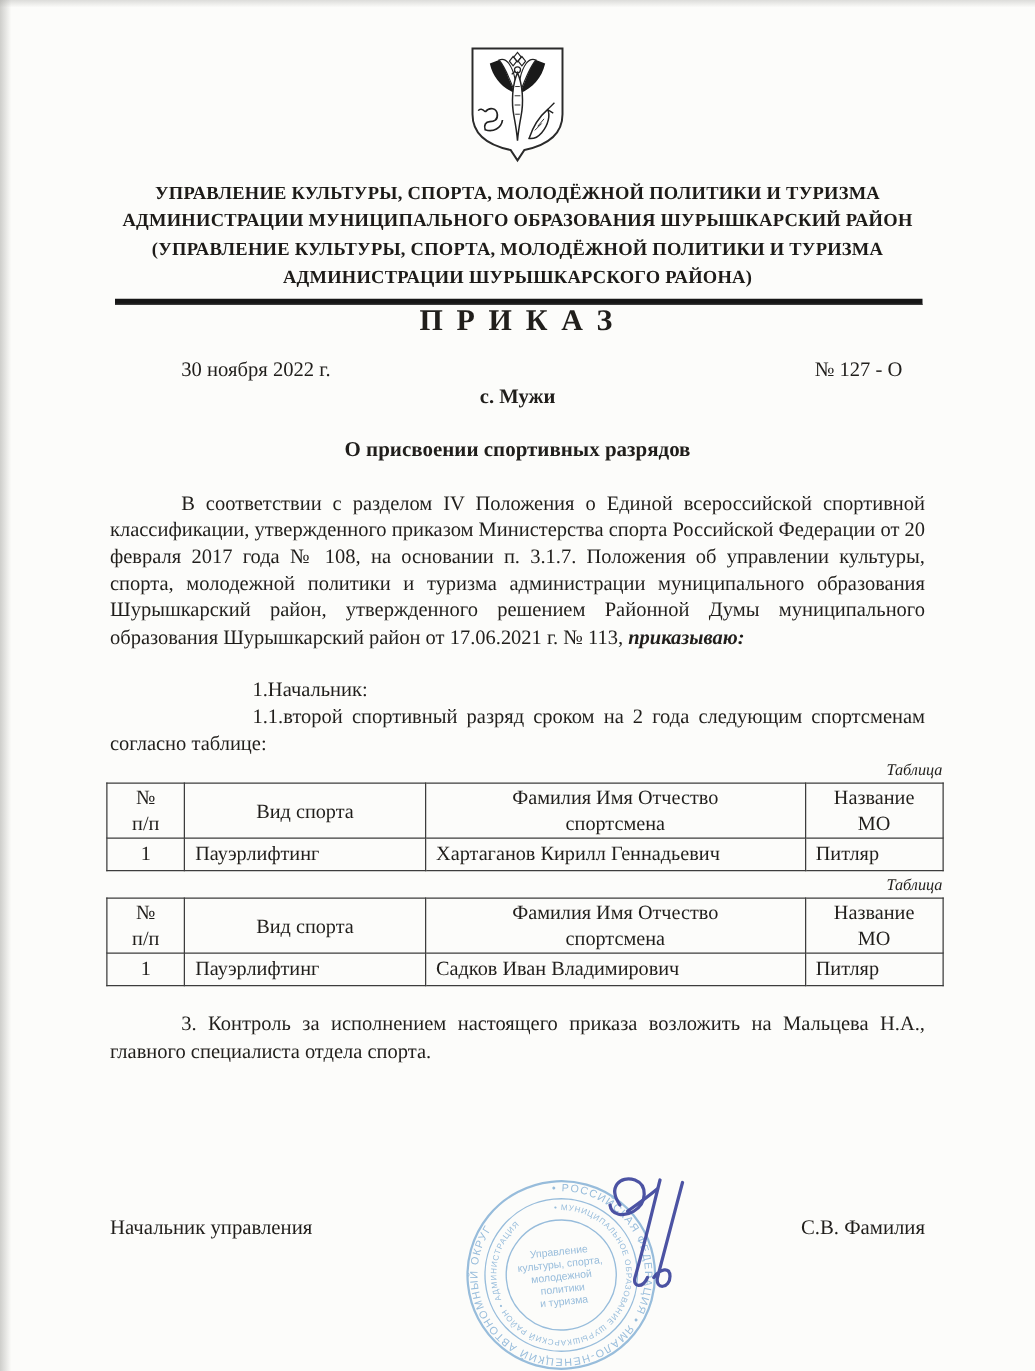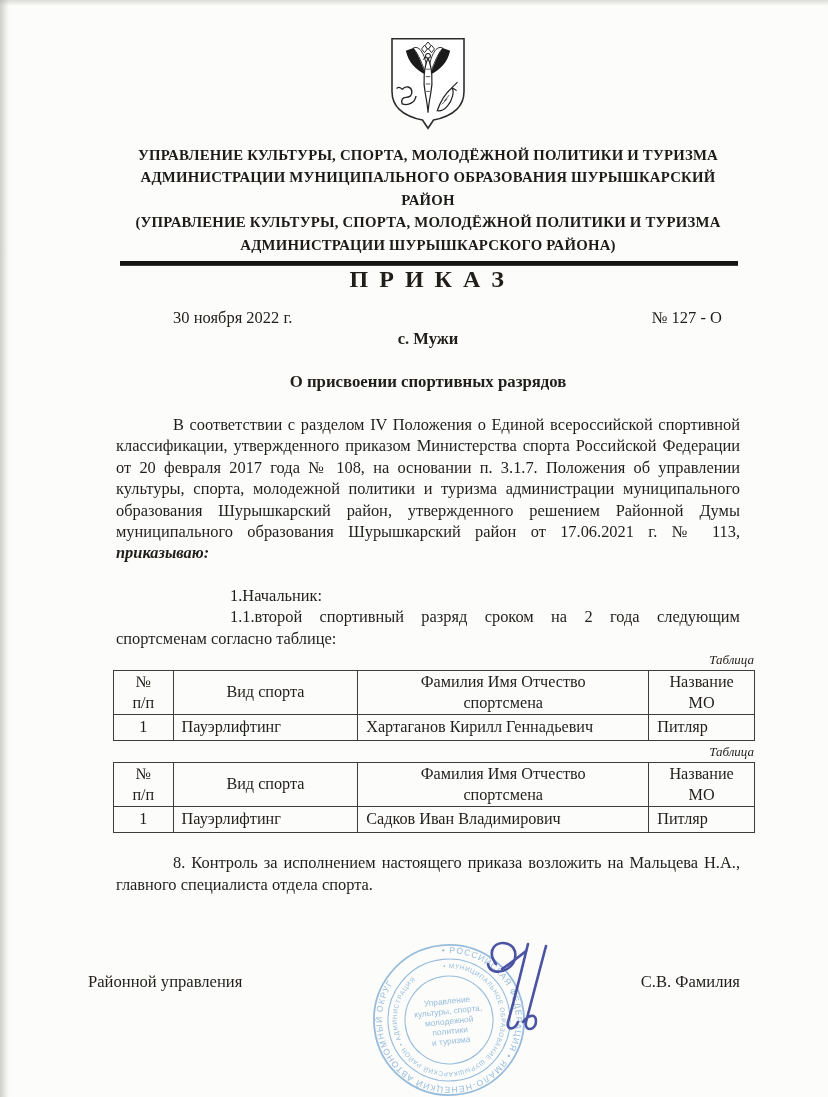--- a/index.html
+++ b/index.html
@@ -5,21 +5,20 @@
   html,body{margin:0;padding:0;background:#e9e9e7;}
   .page{
     position:relative;
     width:828px;height:1097px;
     margin:0 auto;
     background:#fcfcfa;
     overflow:hidden;
     font-family:"Liberation Serif", serif;
     color:#201e1b;
     box-sizing:border-box;
-    padding-left:28px;
   }
   .page::before{ 
     content:"";position:absolute;left:0;top:0;bottom:0;width:9px;
     background:linear-gradient(90deg,rgba(150,150,146,.45),rgba(150,150,146,0));
     pointer-events:none;
   }
   .page::after{ 
     content:"";position:absolute;left:0;top:0;right:0;height:6px;
     background:linear-gradient(180deg,rgba(160,160,156,.35),rgba(160,160,156,0));
     pointer-events:none;
@@ -182,21 +181,21 @@
       </tr>
       <tr>
         <td class="c">1</td>
         <td>Пауэрлифтинг</td>
         <td>Садков Иван Владимирович</td>
         <td>Питляр</td>
       </tr>
     </tbody>
       </table>
 
-    <p class="para control">8. Контроль за исполнением настоящего приказа возложить на Мальцева Н.А., главного специалиста отдела спорта.</p>
+    <p class="para control">3. Контроль за исполнением настоящего приказа возложить на Мальцева Н.А., главного специалиста отдела спорта.</p>
 
   </div>
 
   <svg class="stamp" viewBox="0 0 158 158">
     <defs>
       <path id="ringOuter" d="M79 12 a67 67 0 1 1 -0.02 0"></path>
       <path id="ringInner" d="M79 27 a52 52 0 1 1 -0.02 0"></path>
     </defs>
     <circle cx="79" cy="79" r="75" fill="none" stroke="#7fadd4" stroke-width="1.8"></circle>
     <circle cx="79" cy="79" r="61" fill="none" stroke="#7fadd4" stroke-width="1.1"></circle>
@@ -215,16 +214,16 @@
   <svg class="autograph" width="110" height="110" viewBox="0 0 110 110">
     <g fill="none" stroke="#3d459c" stroke-width="2.6" stroke-linecap="round" opacity=".92">
       <path d="M34 26 C24 12 34 2 46 6 C56 10 56 24 45 31 C37 36 27 34 26 26"></path>
       <path d="M40 31 C50 24 58 18 64 13"></path>
       <path d="M66 6 C60 30 53 60 46 84 C44 92 52 93 56 84"></path>
       <path d="M84 8 C77 34 70 62 64 84 C62 94 74 93 74 83 C74 75 66 77 61 84"></path>
     </g>
   </svg>
 
   <div class="sig-row">
-    <span>Районной управления</span>
+    <span>Начальник управления</span>
     <span>С.В. Фамилия</span>
   </div>
 </div>
 
 </body></html>

